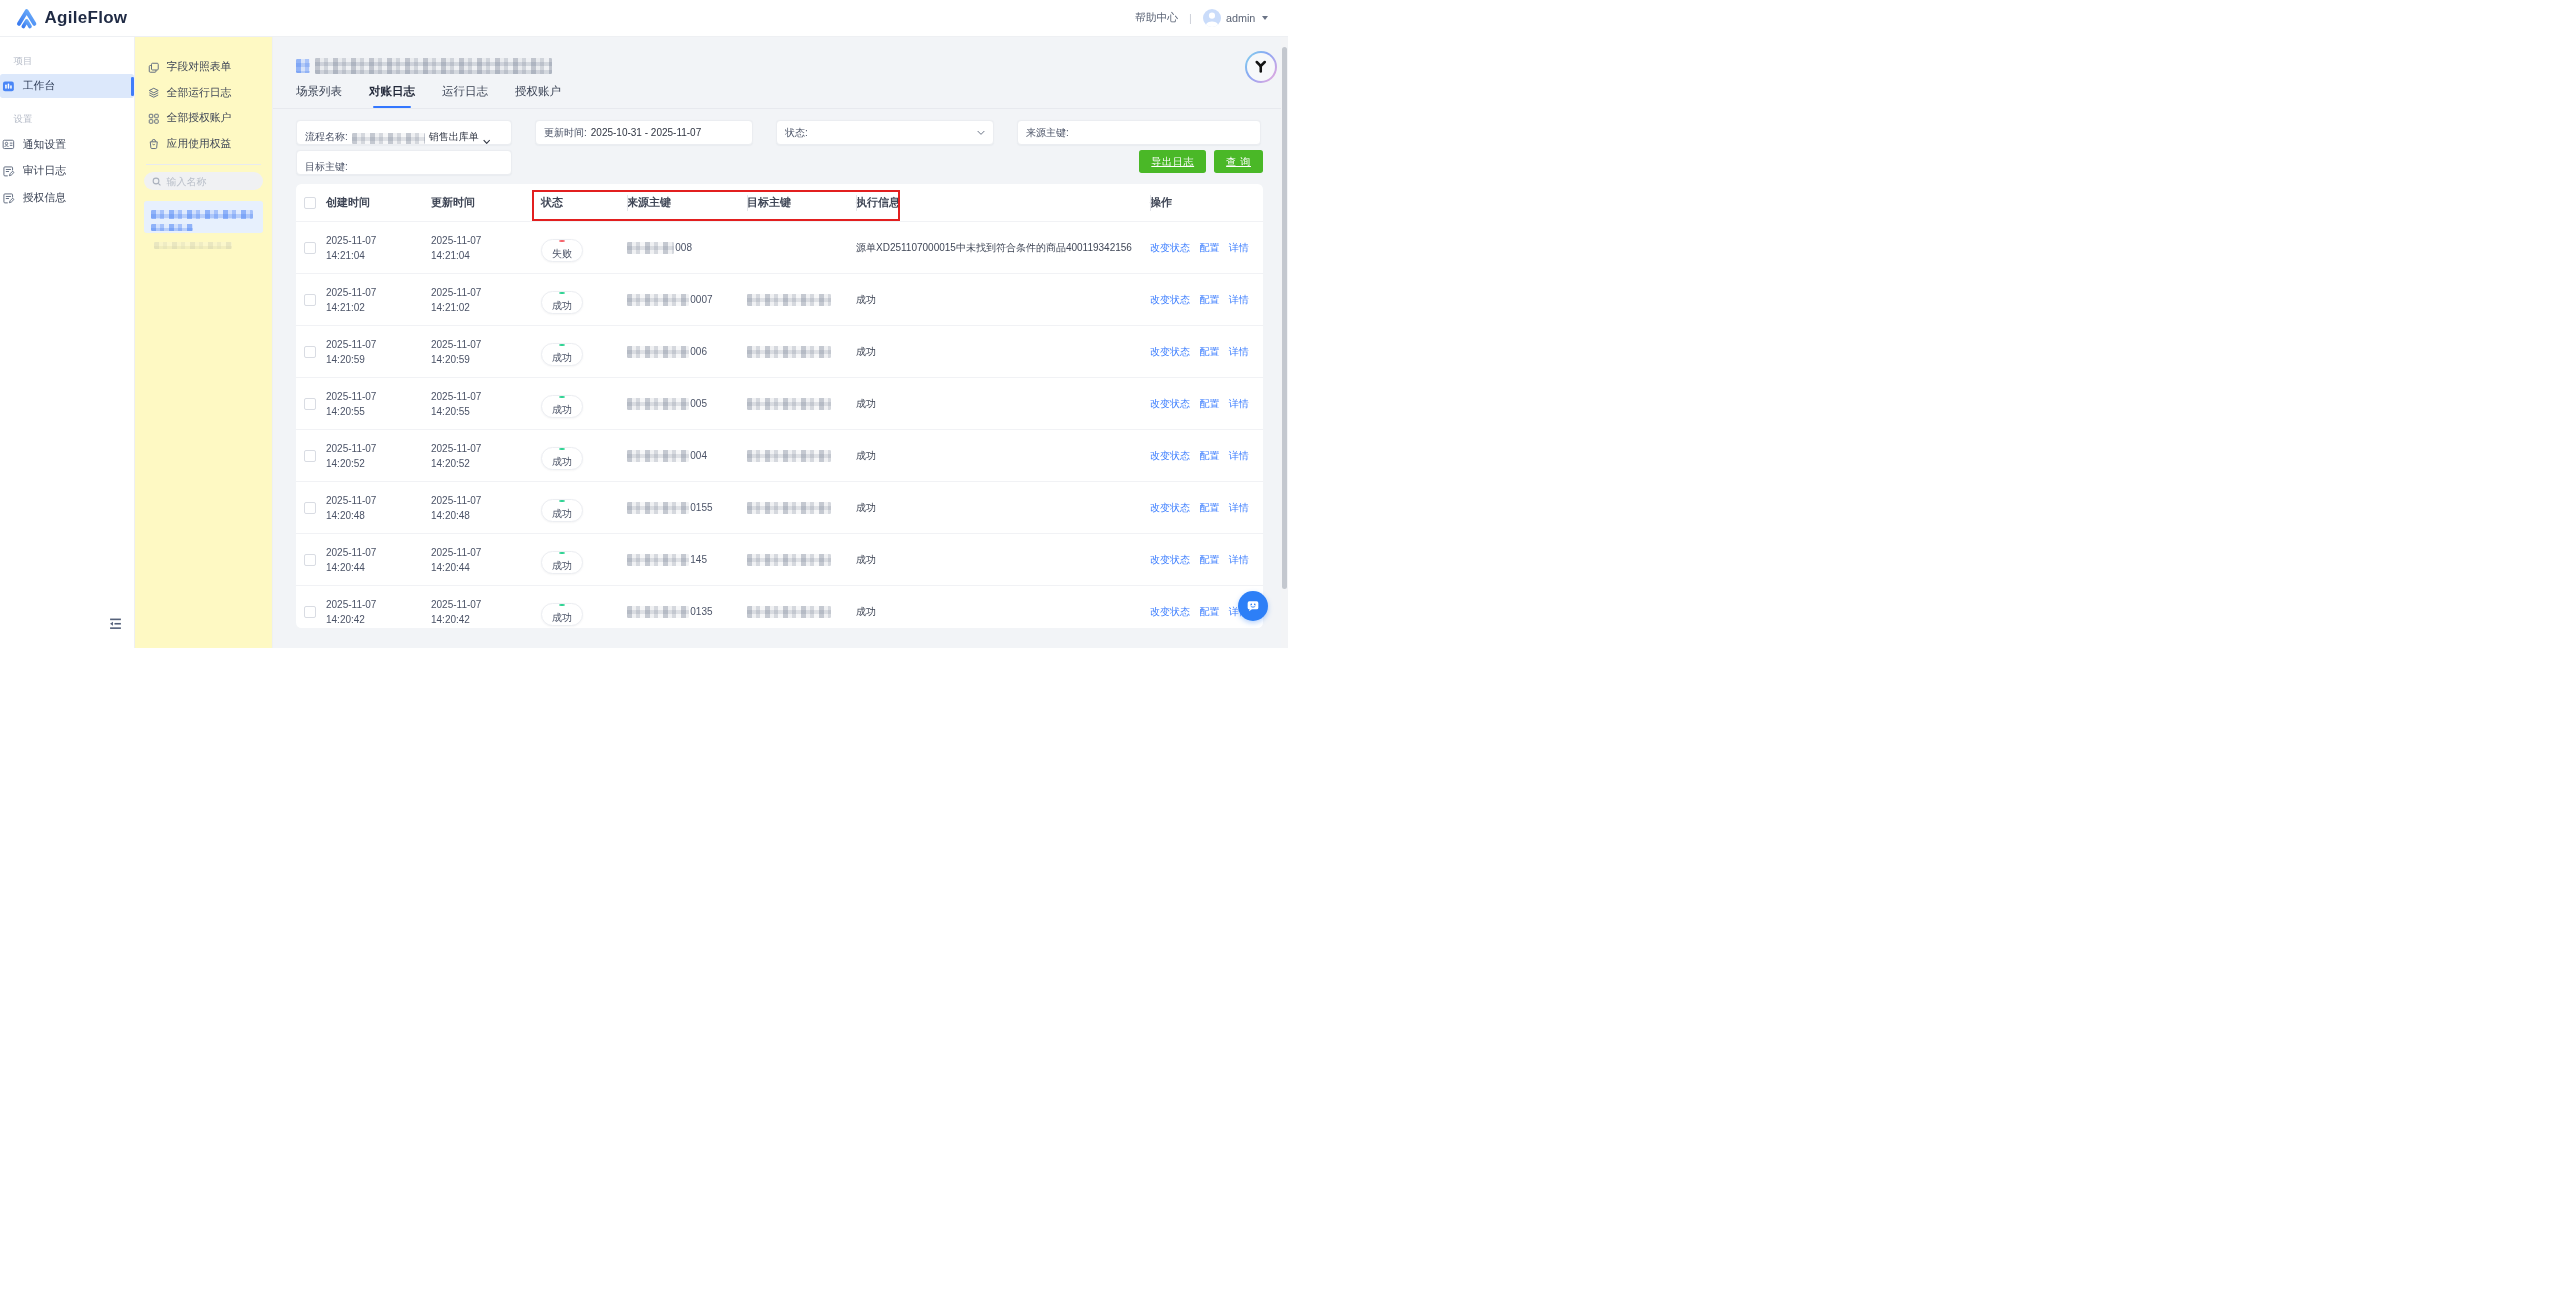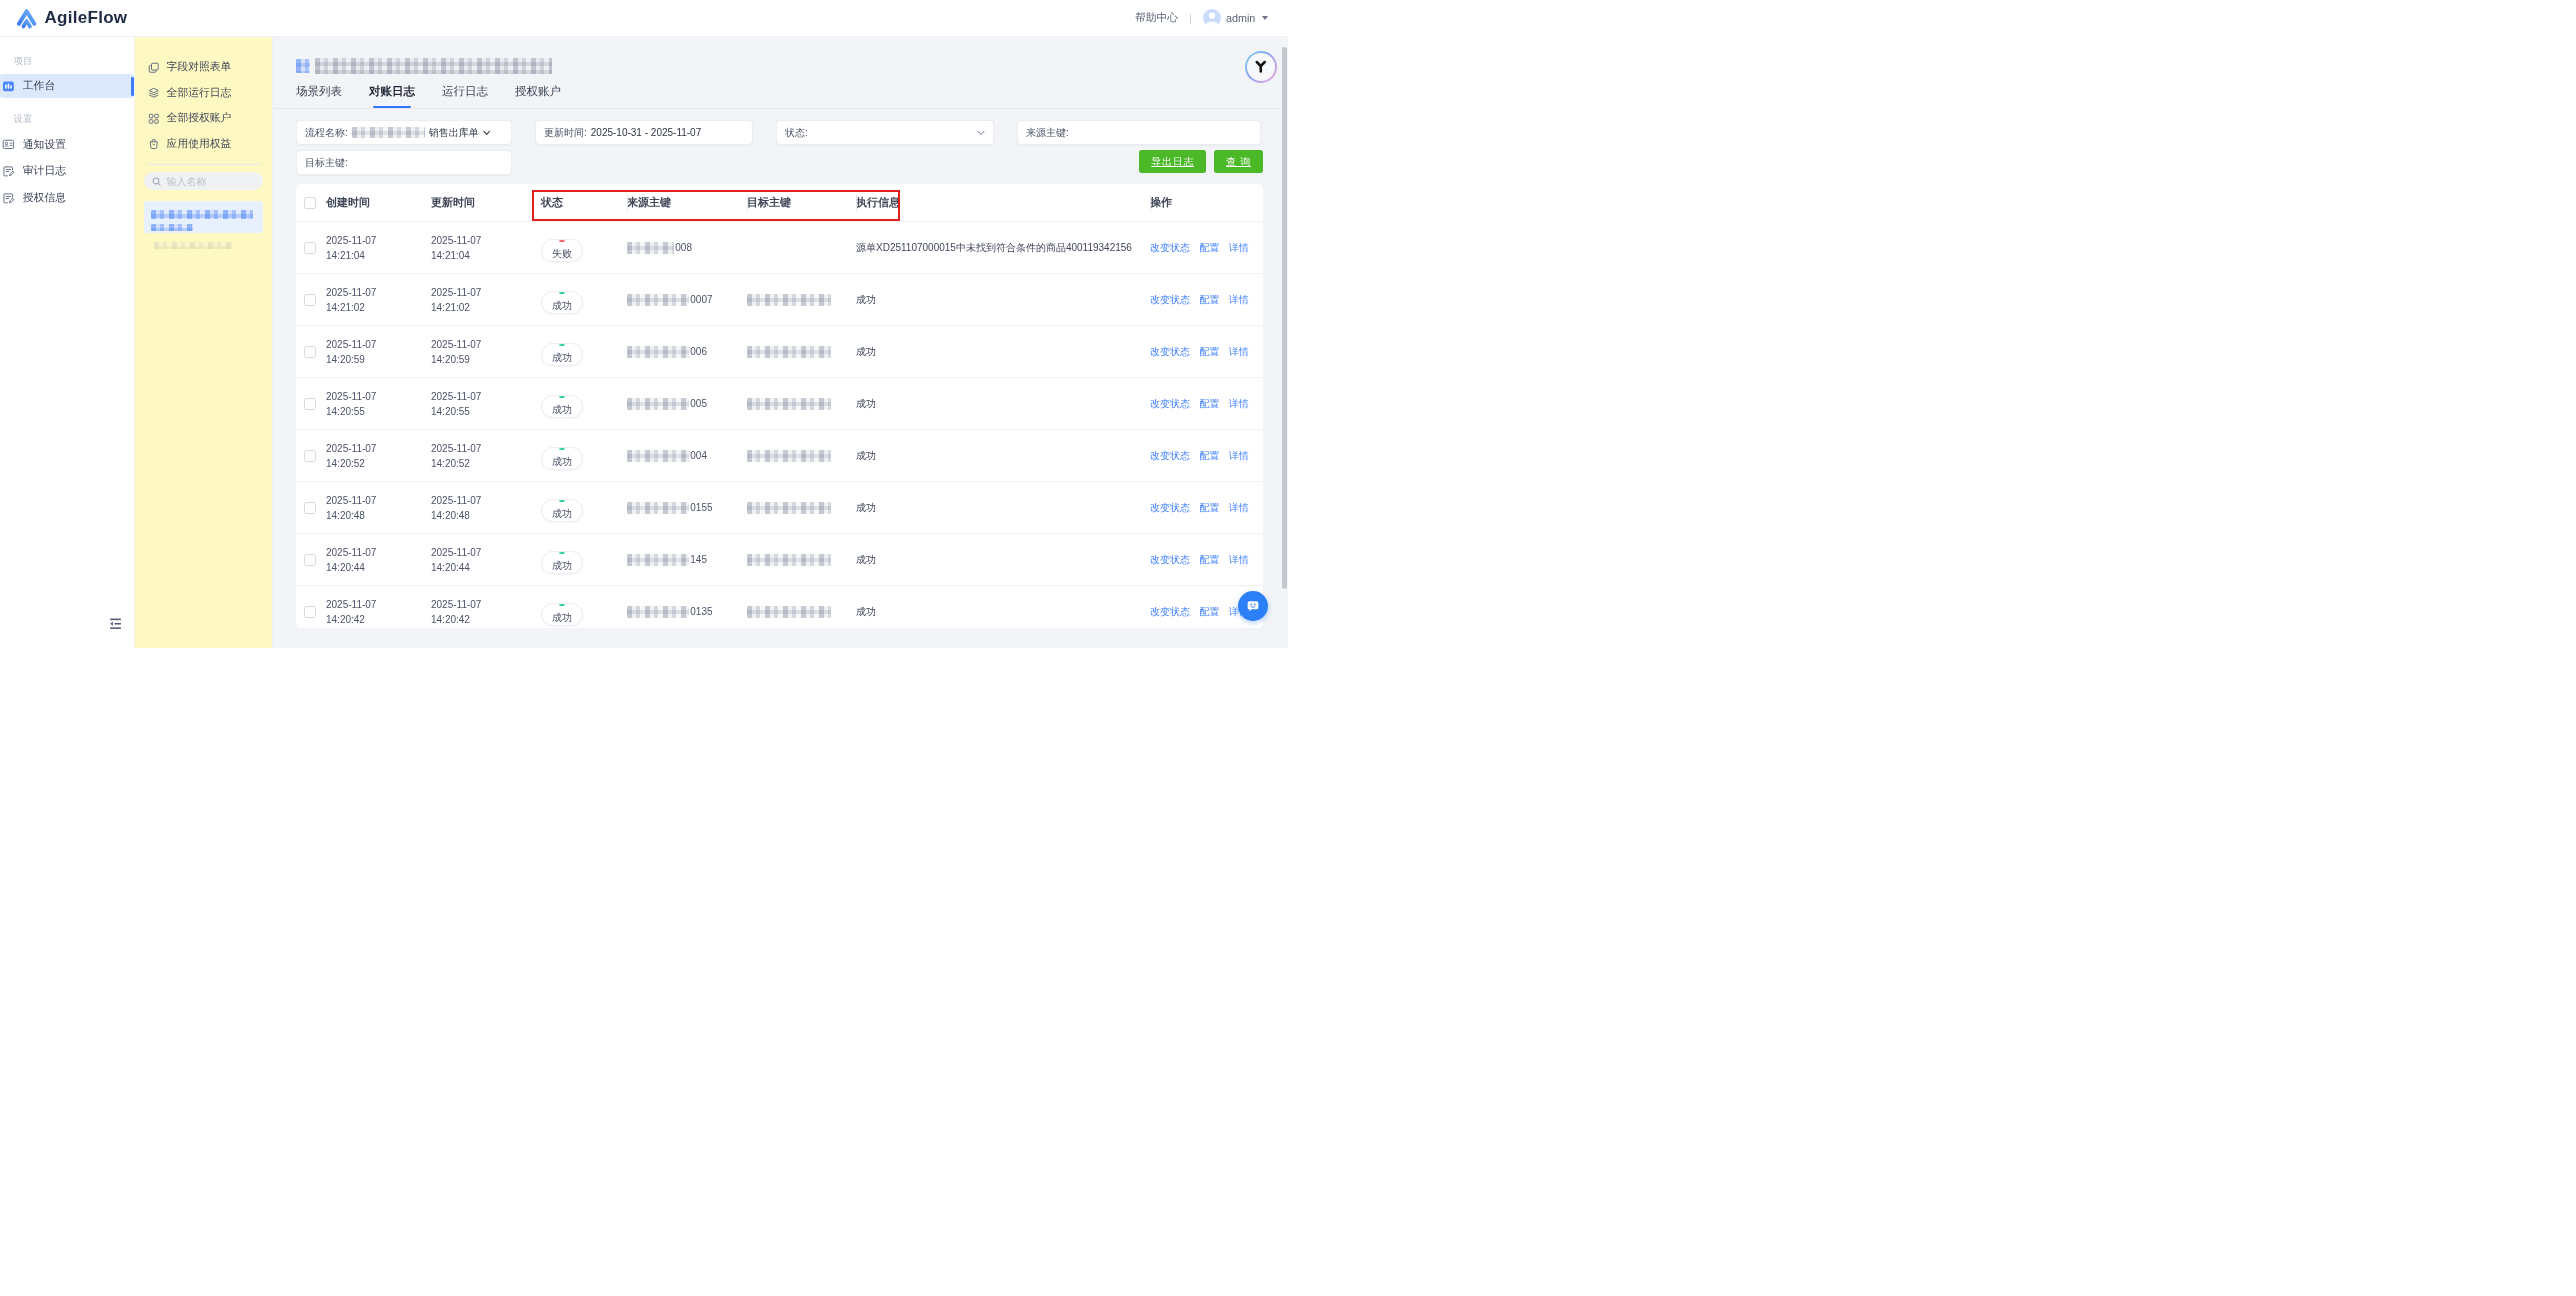--- a/index.html
+++ b/index.html
@@ -57,21 +57,21 @@
   .tab { font-size:11.5px; color:#3a4254; padding-bottom:9.4px; cursor:pointer; position:relative; }
   .tab.active { font-weight:700; color:#23293a; }
   .tab.active::after { content:""; position:absolute; left:50%; transform:translateX(-50%); bottom:0; width:38px; height:2px; background:#3377ff; border-radius:1.3px; }
 
   
   .filters { padding:10.8px 25px 0 23px; }
   .frow { display:flex; gap:23px; }
   .frow + .frow { margin-top:5.4px; }
   .fbox { background:#fff; border:0.7px solid #ebedf1; border-radius:4px; height:25px; display:flex; align-items:center; padding:0 8px; font-size:10px; color:#4a5266; box-shadow:0 0.7px 1.3px rgba(31,42,68,.04); gap:4px; }
   .fbox .fvalue { color:#2f3542; }
-  .w1{width:216px;} .w2{width:218px;} .w3{width:218px; justify-content:space-between;} .w4{width:244px;}
+  .w1{width:216px;align-items:flex-end;} .w2{width:218px;} .w3{width:218px; justify-content:space-between;} .w4{width:244px;}
   .btns { margin-left:auto; display:flex; gap:8px; }
   .btn { background:#4ab827; color:#fff; border:none; border-radius:2.7px; height:23px; padding:0 12px; font-size:10px; cursor:pointer; font-family:inherit; letter-spacing:0.7px;text-decoration:underline; }
   .summary { margin:8px 0 0 23px; font-size:10px; color:#2f3542; }
 
   
   .card { margin:8.8px 25px 0 23px; background:#fff; border-radius:5.4px; height:444px; overflow:hidden; position:relative; }
   .grid { display:grid; grid-template-columns:30px 105px 110px 86px 120px 109px 294px 1fr; align-items:center; }
   .thead { height:37px; font-size:11px; font-weight:700; color:#3f4656; position:relative; }
   .thead .hsep { position:absolute; top:10.8px; width:0.7px; height:16px; background:#e3e5ea; }
   .red-annotation { position:absolute; left:236px; top:5.4px; width:368px; height:31px; border:2px solid #e21f1f; pointer-events:none; }

